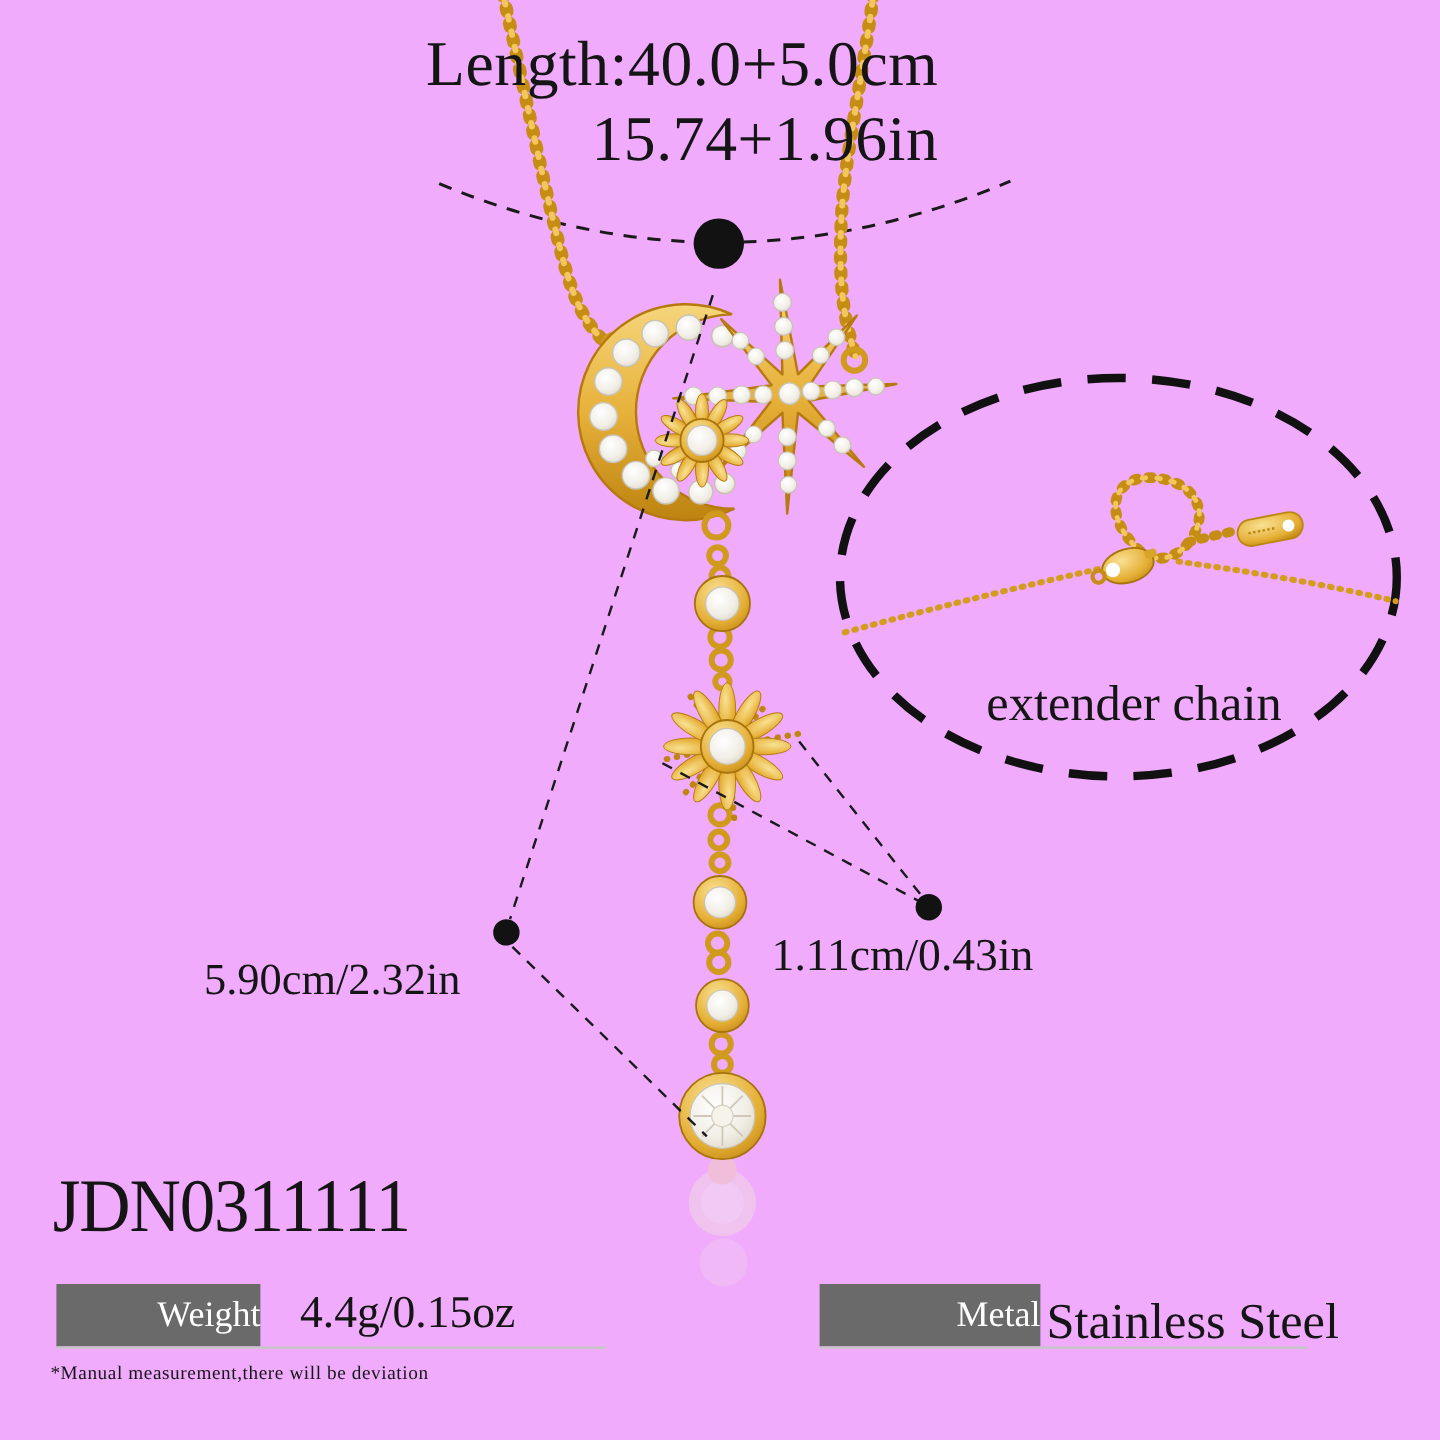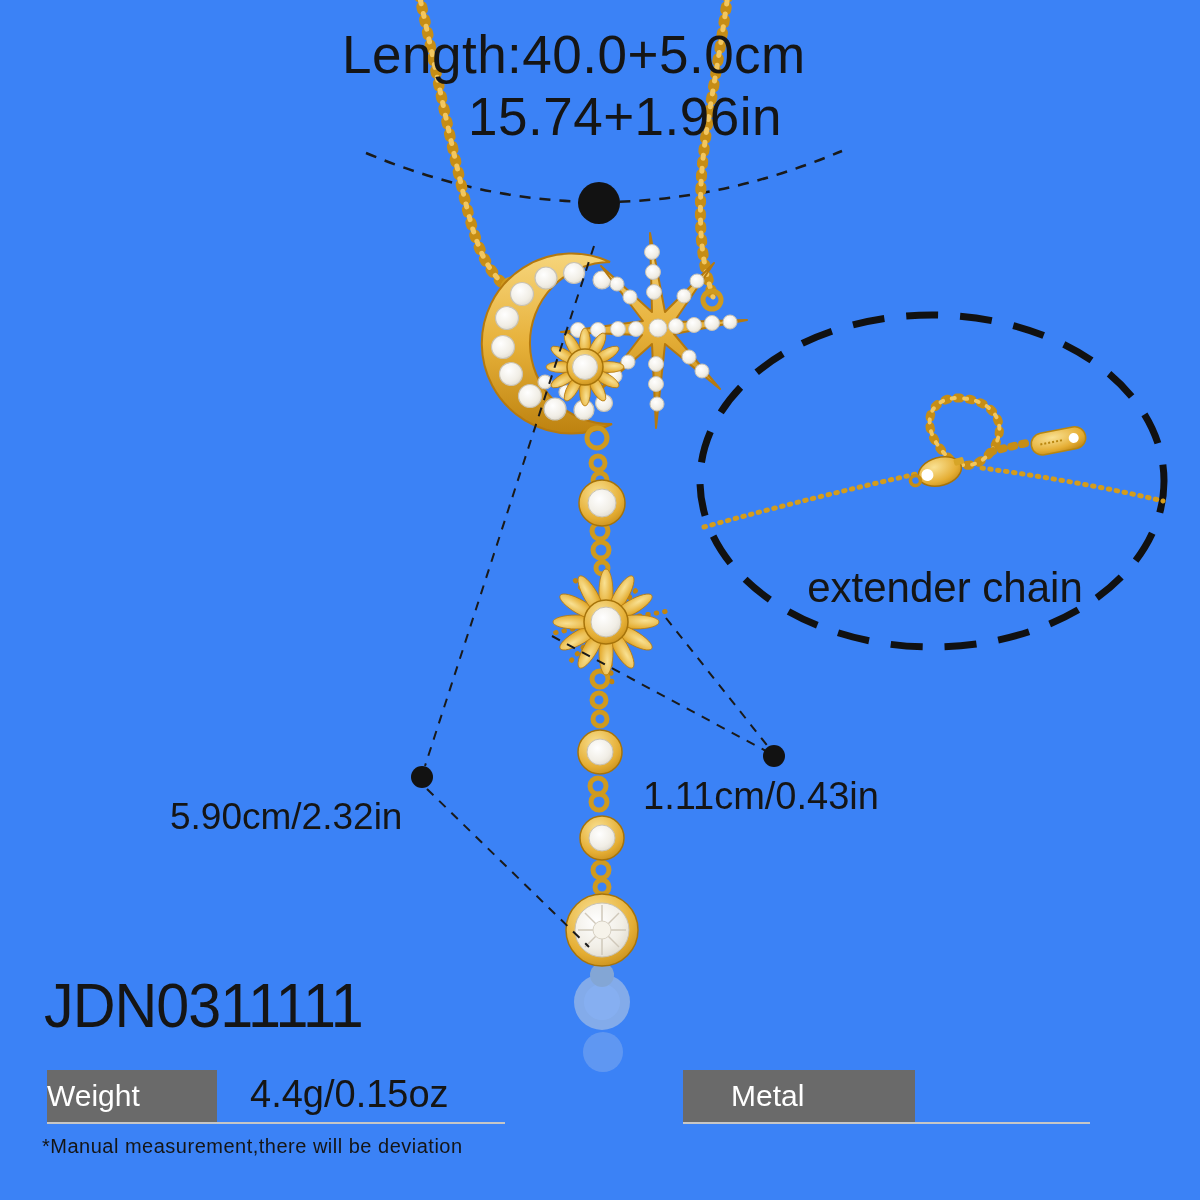--- a/index.html
+++ b/index.html
@@ -1,39 +1,39 @@
 <!DOCTYPE html>
 <html><head>
 <meta charset="utf-8">
 <style>
   html,body{margin:0;padding:0;background:#fff;}
   #stage{
-    position:relative;width:1200px;height:1200px;background:#3b82f6;overflow:hidden;
-    font-family:Liberation Sans, sans-serif;color:#111;
+    position:relative;width:1200px;height:1200px;background:#f0abfc;overflow:hidden;
+    font-family:Liberation Serif, serif;color:#111;
   }
   #art{position:absolute;left:0;top:0;}
   .txt{position:absolute;white-space:nowrap;line-height:1.08;color:#151515;}
   .len{width:440px;left:342px;text-align:right;font-size:53px;letter-spacing:0.5px;}
   #length-line1{top:26px;}
   #length-line2{top:88px;}
   #extender-label{left:790px;top:565px;width:310px;text-align:center;font-size:42px;}
   #charm-size{left:643px;top:776px;font-size:38px;}
   #drop-length{left:170px;top:797px;font-size:37px;}
   #sku{left:44px;top:971px;font-size:63px;transform:scaleX(0.94);transform-origin:left top;letter-spacing:-1px;}
   #claim{left:538px;top:982px;font-size:45px;}
-  .spec-box{position:absolute;height:52px;background:#6a6a6a;display:flex;align-items:center;justify-content:flex-start;}
+  .spec-box{position:absolute;height:52px;background:#6a6a6a;display:flex;align-items:center;justify-content:flex-end;}
   .spec-box span{color:#fff;font-size:30px;}
   #weight-box{left:47px;top:1070px;width:170px;}
-  #metal-box{left:683px;top:1070px;width:184px;padding-left:48px;}
+  #metal-box{left:683px;top:1070px;width:184px;}
   .spec-underline{position:absolute;height:2px;background:#c6c6c6;}
   #weight-line{left:47px;top:1122px;width:458px;}
   #metal-line{left:683px;top:1122px;width:407px;}
   #weight-value{left:250px;top:1074px;font-size:38px;}
   #metal-value{left:872px;top:1080px;font-size:42px;}
-  #footnote{left:42px;top:1136px;font-size:20px;letter-spacing:0.5px;}
+  #footnote{left:42px;top:1136px;font-size:16px;letter-spacing:0.5px;}
 </style>
 </head>
 <body>
 
 <div id="stage">
 
   <svg id="art" width="1200" height="1200" viewBox="0 0 1200 1200">
     <defs>
       <linearGradient id="gold" x1="0" y1="0" x2="1" y2="1">
         <stop offset="0" stop-color="#f8dd8a"></stop>
@@ -268,16 +268,17 @@
 
   <div class="spec-box" id="weight-box">
     <span>Weight</span>
   </div>
   <div class="txt" id="weight-value">4.4g/0.15oz</div>
   <div class="spec-underline" id="weight-line"></div>
 
   <div class="spec-box" id="metal-box">
     <span>Metal</span>
   </div>
+  <div class="txt" id="metal-value">Stainless Steel</div>
   <div class="spec-underline" id="metal-line"></div>
 
   <div class="txt" id="footnote">*Manual measurement,there will be deviation</div>
 </div>
 
 </body></html>

